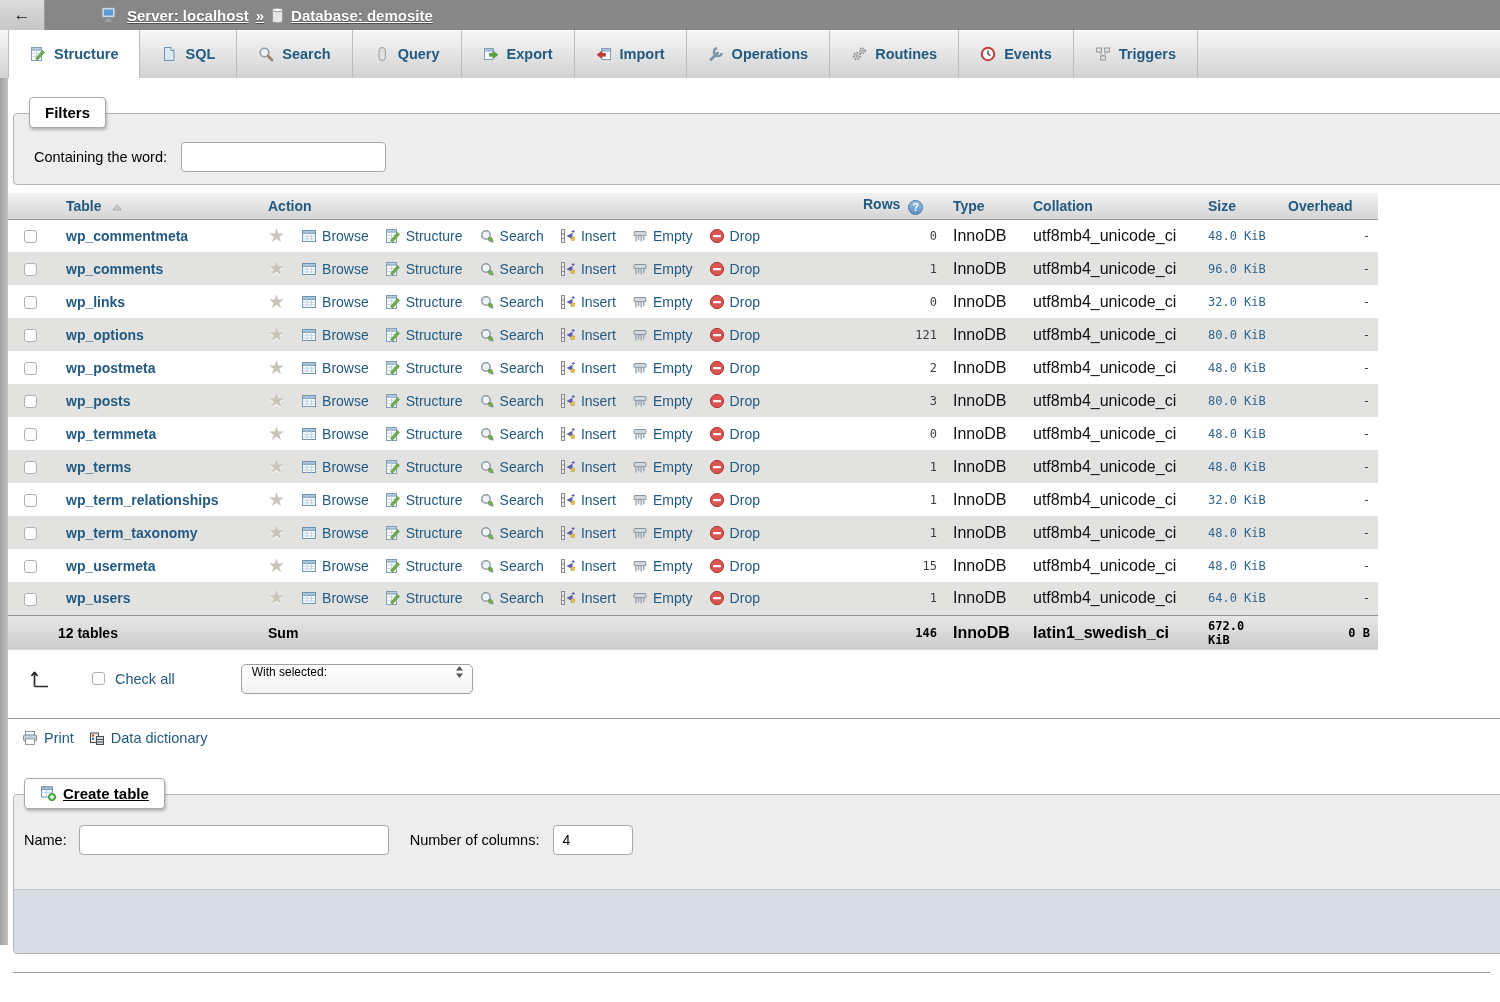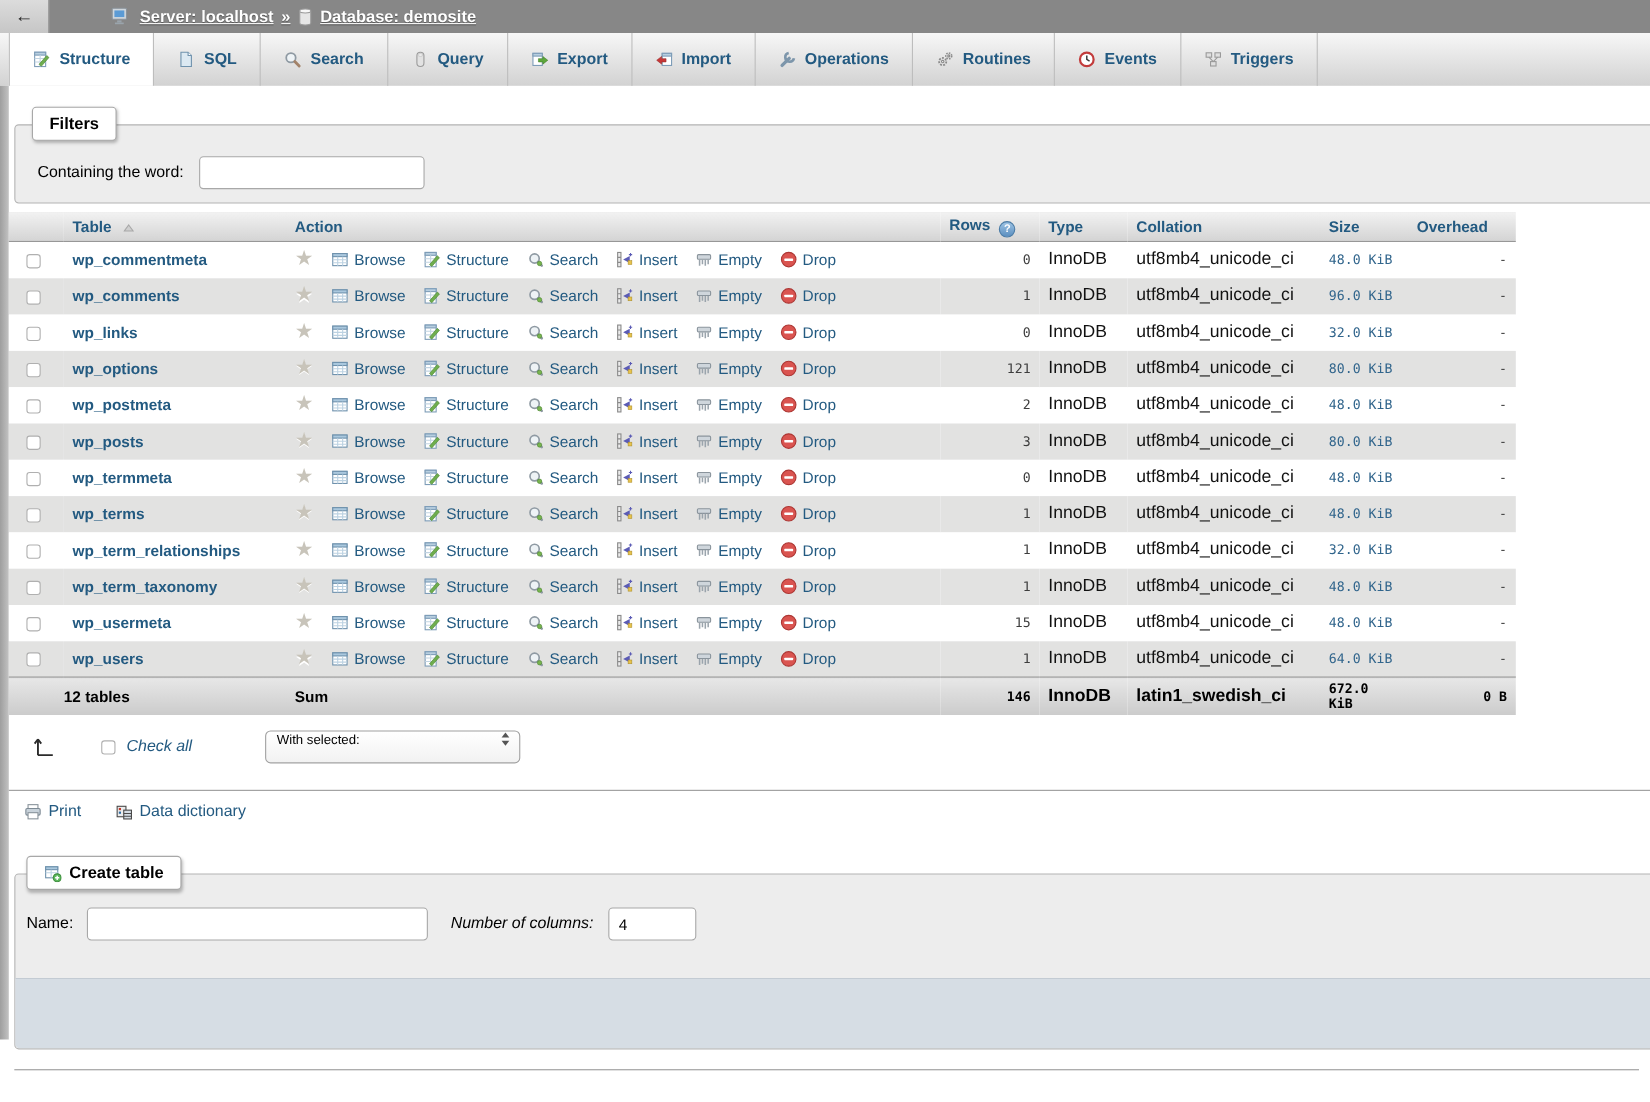--- a/index.html
+++ b/index.html
@@ -69,37 +69,37 @@
   .sum-tables { padding-left:50px !important; font-size:14px; }
   .sort-icon { display:inline-block; margin-left:10px; }
   .help-badge { display:inline-flex; width:15px; height:15px; border-radius:50%;
     background:linear-gradient(#9ec3e4,#5b8fc0); border:1px solid #4a7ba6; color:#fff;
     font-size:10px; font-weight:bold; align-items:center; justify-content:center;
     margin-left:8px; vertical-align:-2px; cursor:pointer; }
 
   
   .checkall-row { display:flex; align-items:center; margin:14px 0 0 22px; }
   .checkall-row .chk { margin-left:42px; }
-  .checkall-label { color:#235a81; font-size:14.5px; margin-left:10px; cursor:pointer;font-style:italic; }
+  .checkall-label { color:#235a81; font-size:14.5px; margin-left:10px; cursor:pointer; }
   .select-box { margin-left:66px; width:232px; height:30px; border:1px solid #a0a0a0;
     border-radius:5px; background:linear-gradient(#fff,#f2f2f2); display:flex; align-items:flex-start;
     padding:0 8px 0 10px; font-size:12px; cursor:pointer;gap:45px; }
   .select-box .sel-label { flex:1; }
   hr.rule { border:none; border-top:1px solid #9a9a9a; margin-top:24px; }
   hr.rule2 { border:none; border-top:1px solid #9a9a9a; margin:18px 10px 0 5px; }
-  .print-row { display:flex; align-items:center; gap:23px; margin:11px 0 0 14px; }
+  .print-row { display:flex; align-items:center; gap:7px; margin:11px 0 0 14px; }
   .print-row a { color:#235a81; font-size:14.5px; text-decoration:none; cursor:pointer;
     display:flex; align-items:center; gap:6px; }
   .print-row a + a { margin-left:8px; }
 
   
   .create-fs { margin-top:48px; height:160px; background:#ededed; }
   .create-row { display:flex; align-items:center; padding:30px 0 0 10px; font-size:14.5px; }
   .name-input { width:310px; height:32px; margin-left:12px; }
-  .cols-label { margin-left:21px;font-style:italic; }
+  .cols-label { margin-left:21px; }
   .cols-input { width:80px; height:32px; margin-left:14px; }
   .create-footer { position:absolute; left:0; right:0; bottom:0; height:64px;
     background:#d6dde4; border-top:1px solid #c3cbd3; border-radius:0 0 4px 4px; }
 
   .i16 { width:16px; height:16px; flex:0 0 auto; }
   svg { display:block; }
 </style>
 </head>
 <body>
 
@@ -1369,21 +1369,21 @@
             <rect x="7.5" y="6.5" width="7" height="8" fill="#d5dde5" stroke="#4a4a4a"></rect>
             <line x1="7.5" y1="9.5" x2="14.5" y2="9.5" stroke="#4a4a4a"></line>
             <line x1="7.5" y1="12" x2="14.5" y2="12" stroke="#4a4a4a"></line>
           </svg>
         </span>
       <span>Data dictionary</span>
       </a>
   </div>
 
   <div class="fieldset create-fs">
-    <div class="legend" style="left:10px;">
+    <div class="legend" style="left:10px;text-decoration:underline;">
       <span>
           <svg class="i16" viewBox="0 0 16 16">
             <rect x="1.5" y="2" width="11" height="10" fill="#fff" stroke="#6f92ad"></rect>
             <rect x="1.5" y="2" width="11" height="2.6" fill="#aac8de" stroke="#6f92ad"></rect>
             <line x1="1.5" y1="7.4" x2="12.5" y2="7.4" stroke="#bcd2e2"></line>
             <line x1="6.5" y1="4.6" x2="6.5" y2="12" stroke="#bcd2e2"></line>
             <circle cx="12" cy="12" r="3.6" fill="#5cb85c" stroke="#3f8f3f"></circle>
             <path d="M12 10.1 v3.8 M10.1 12 h3.8" stroke="#fff" stroke-width="1.3"></path>
           </svg>
         </span>

